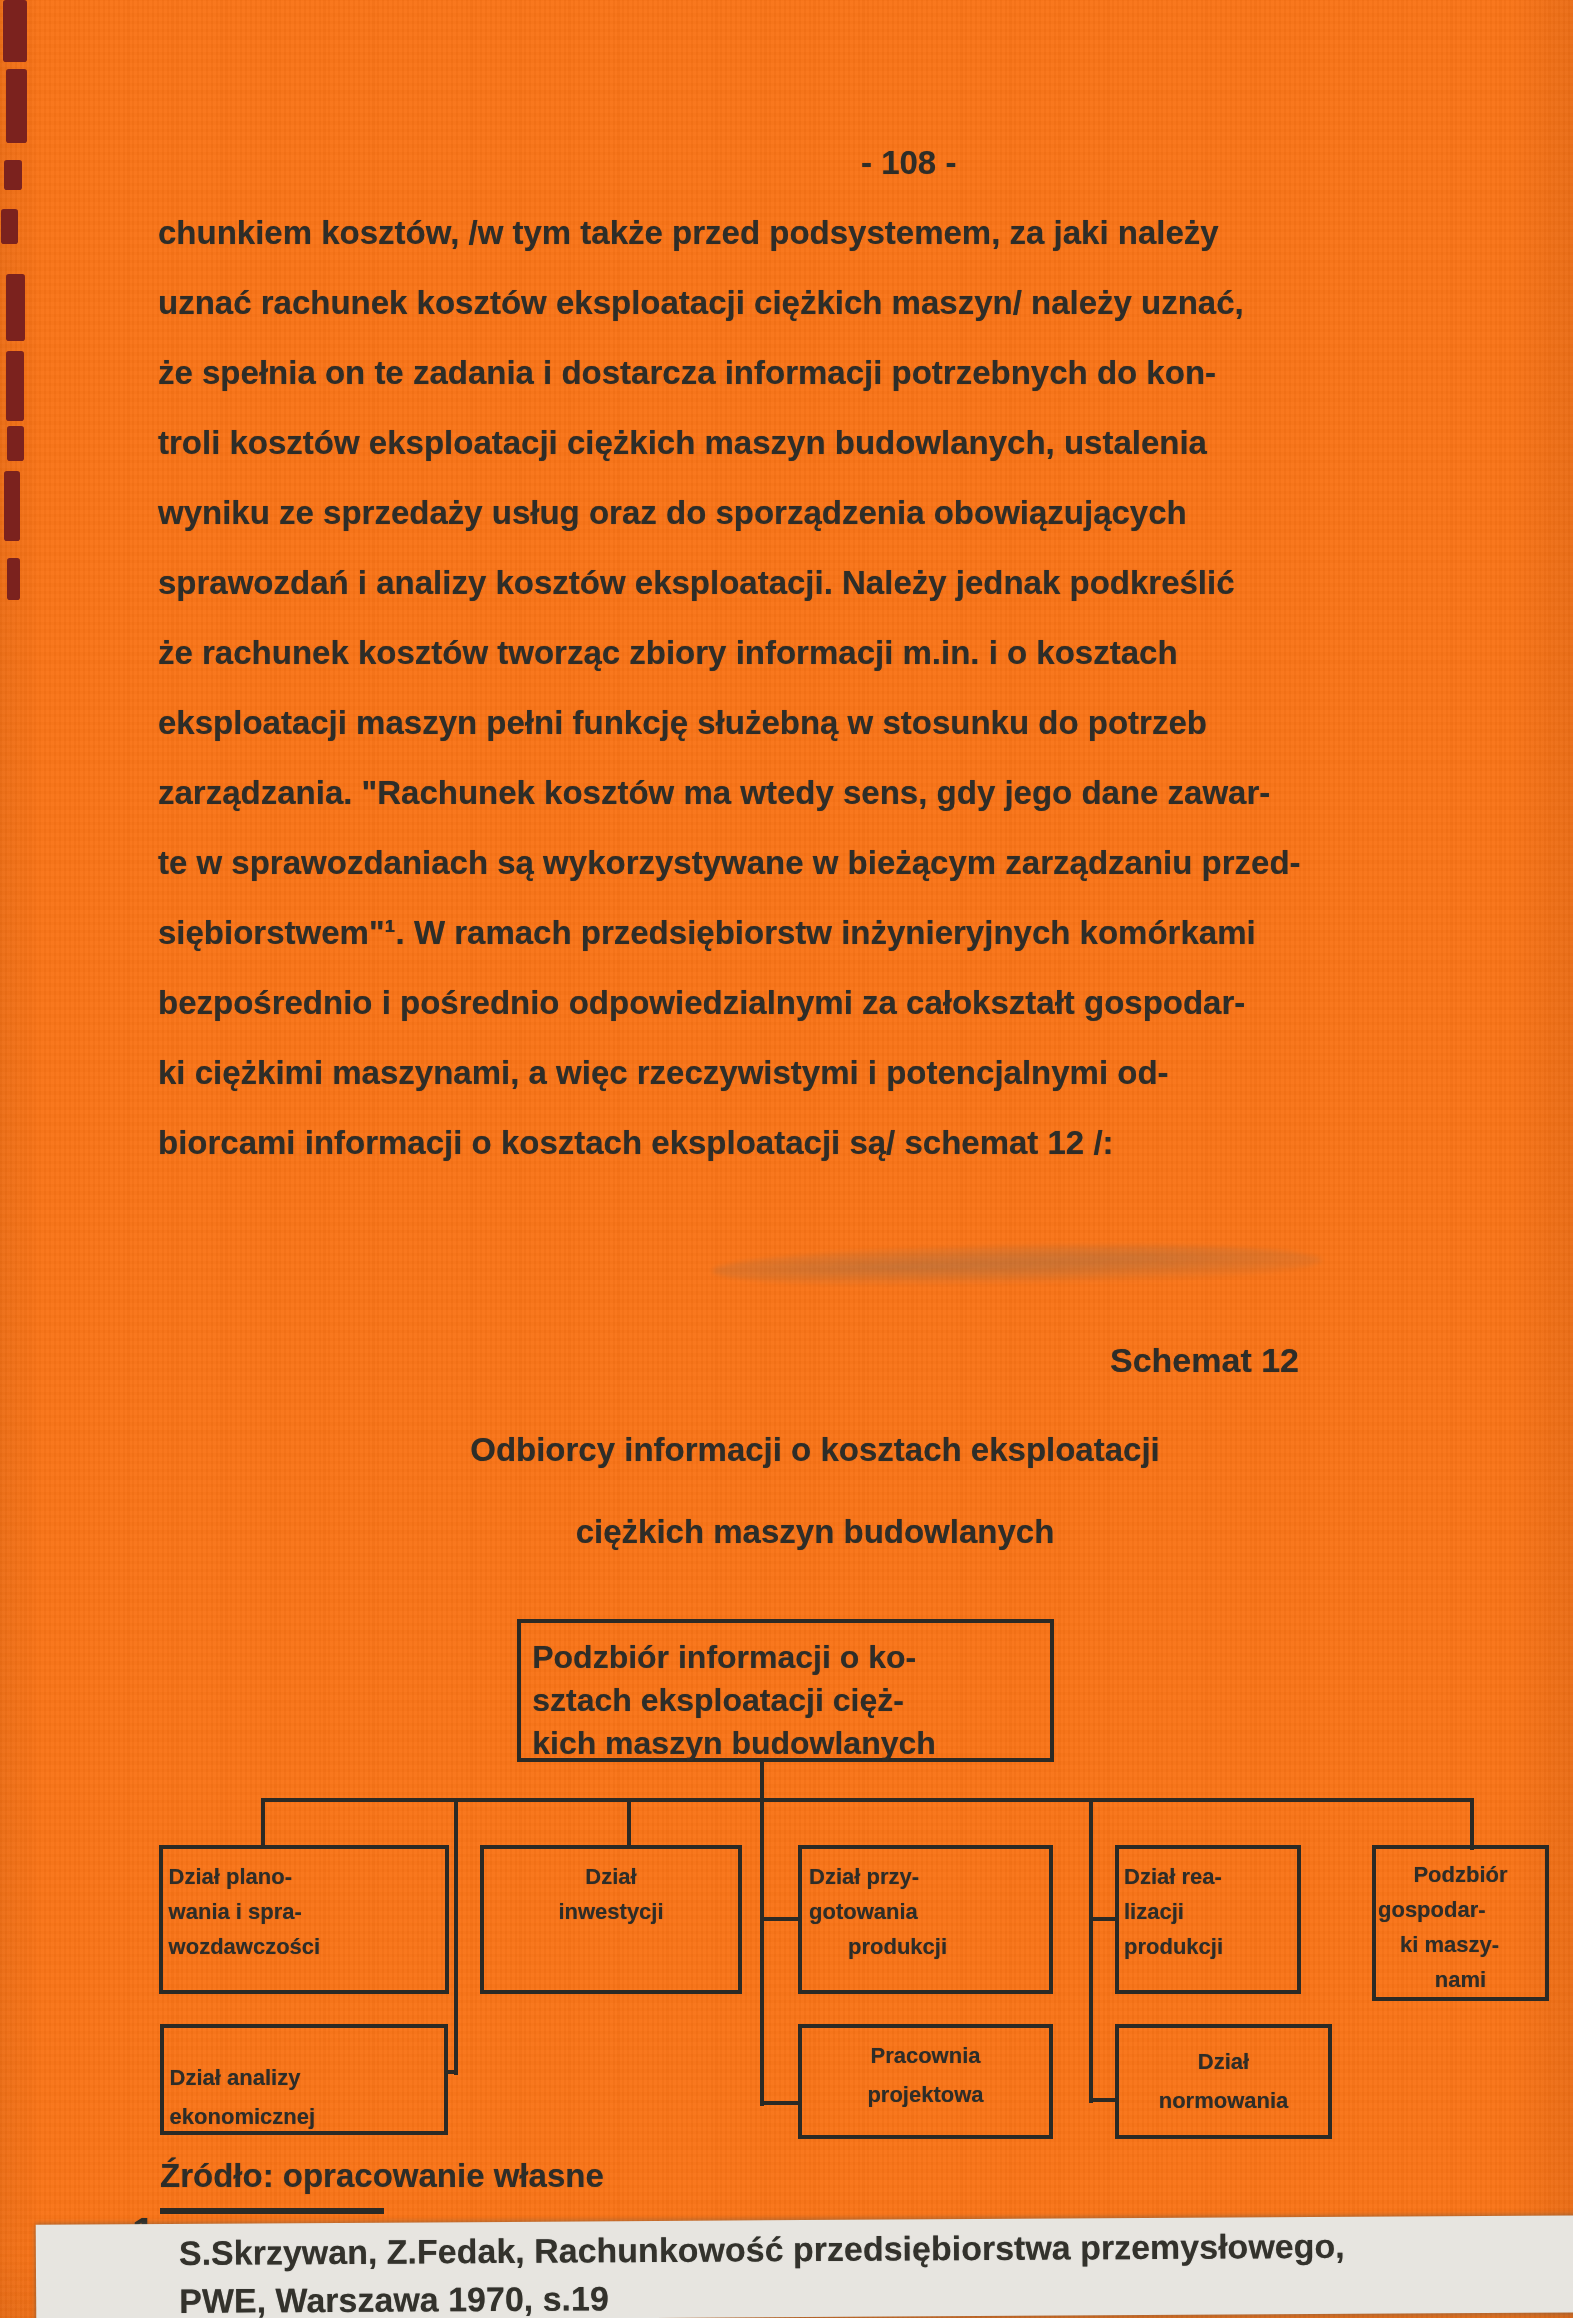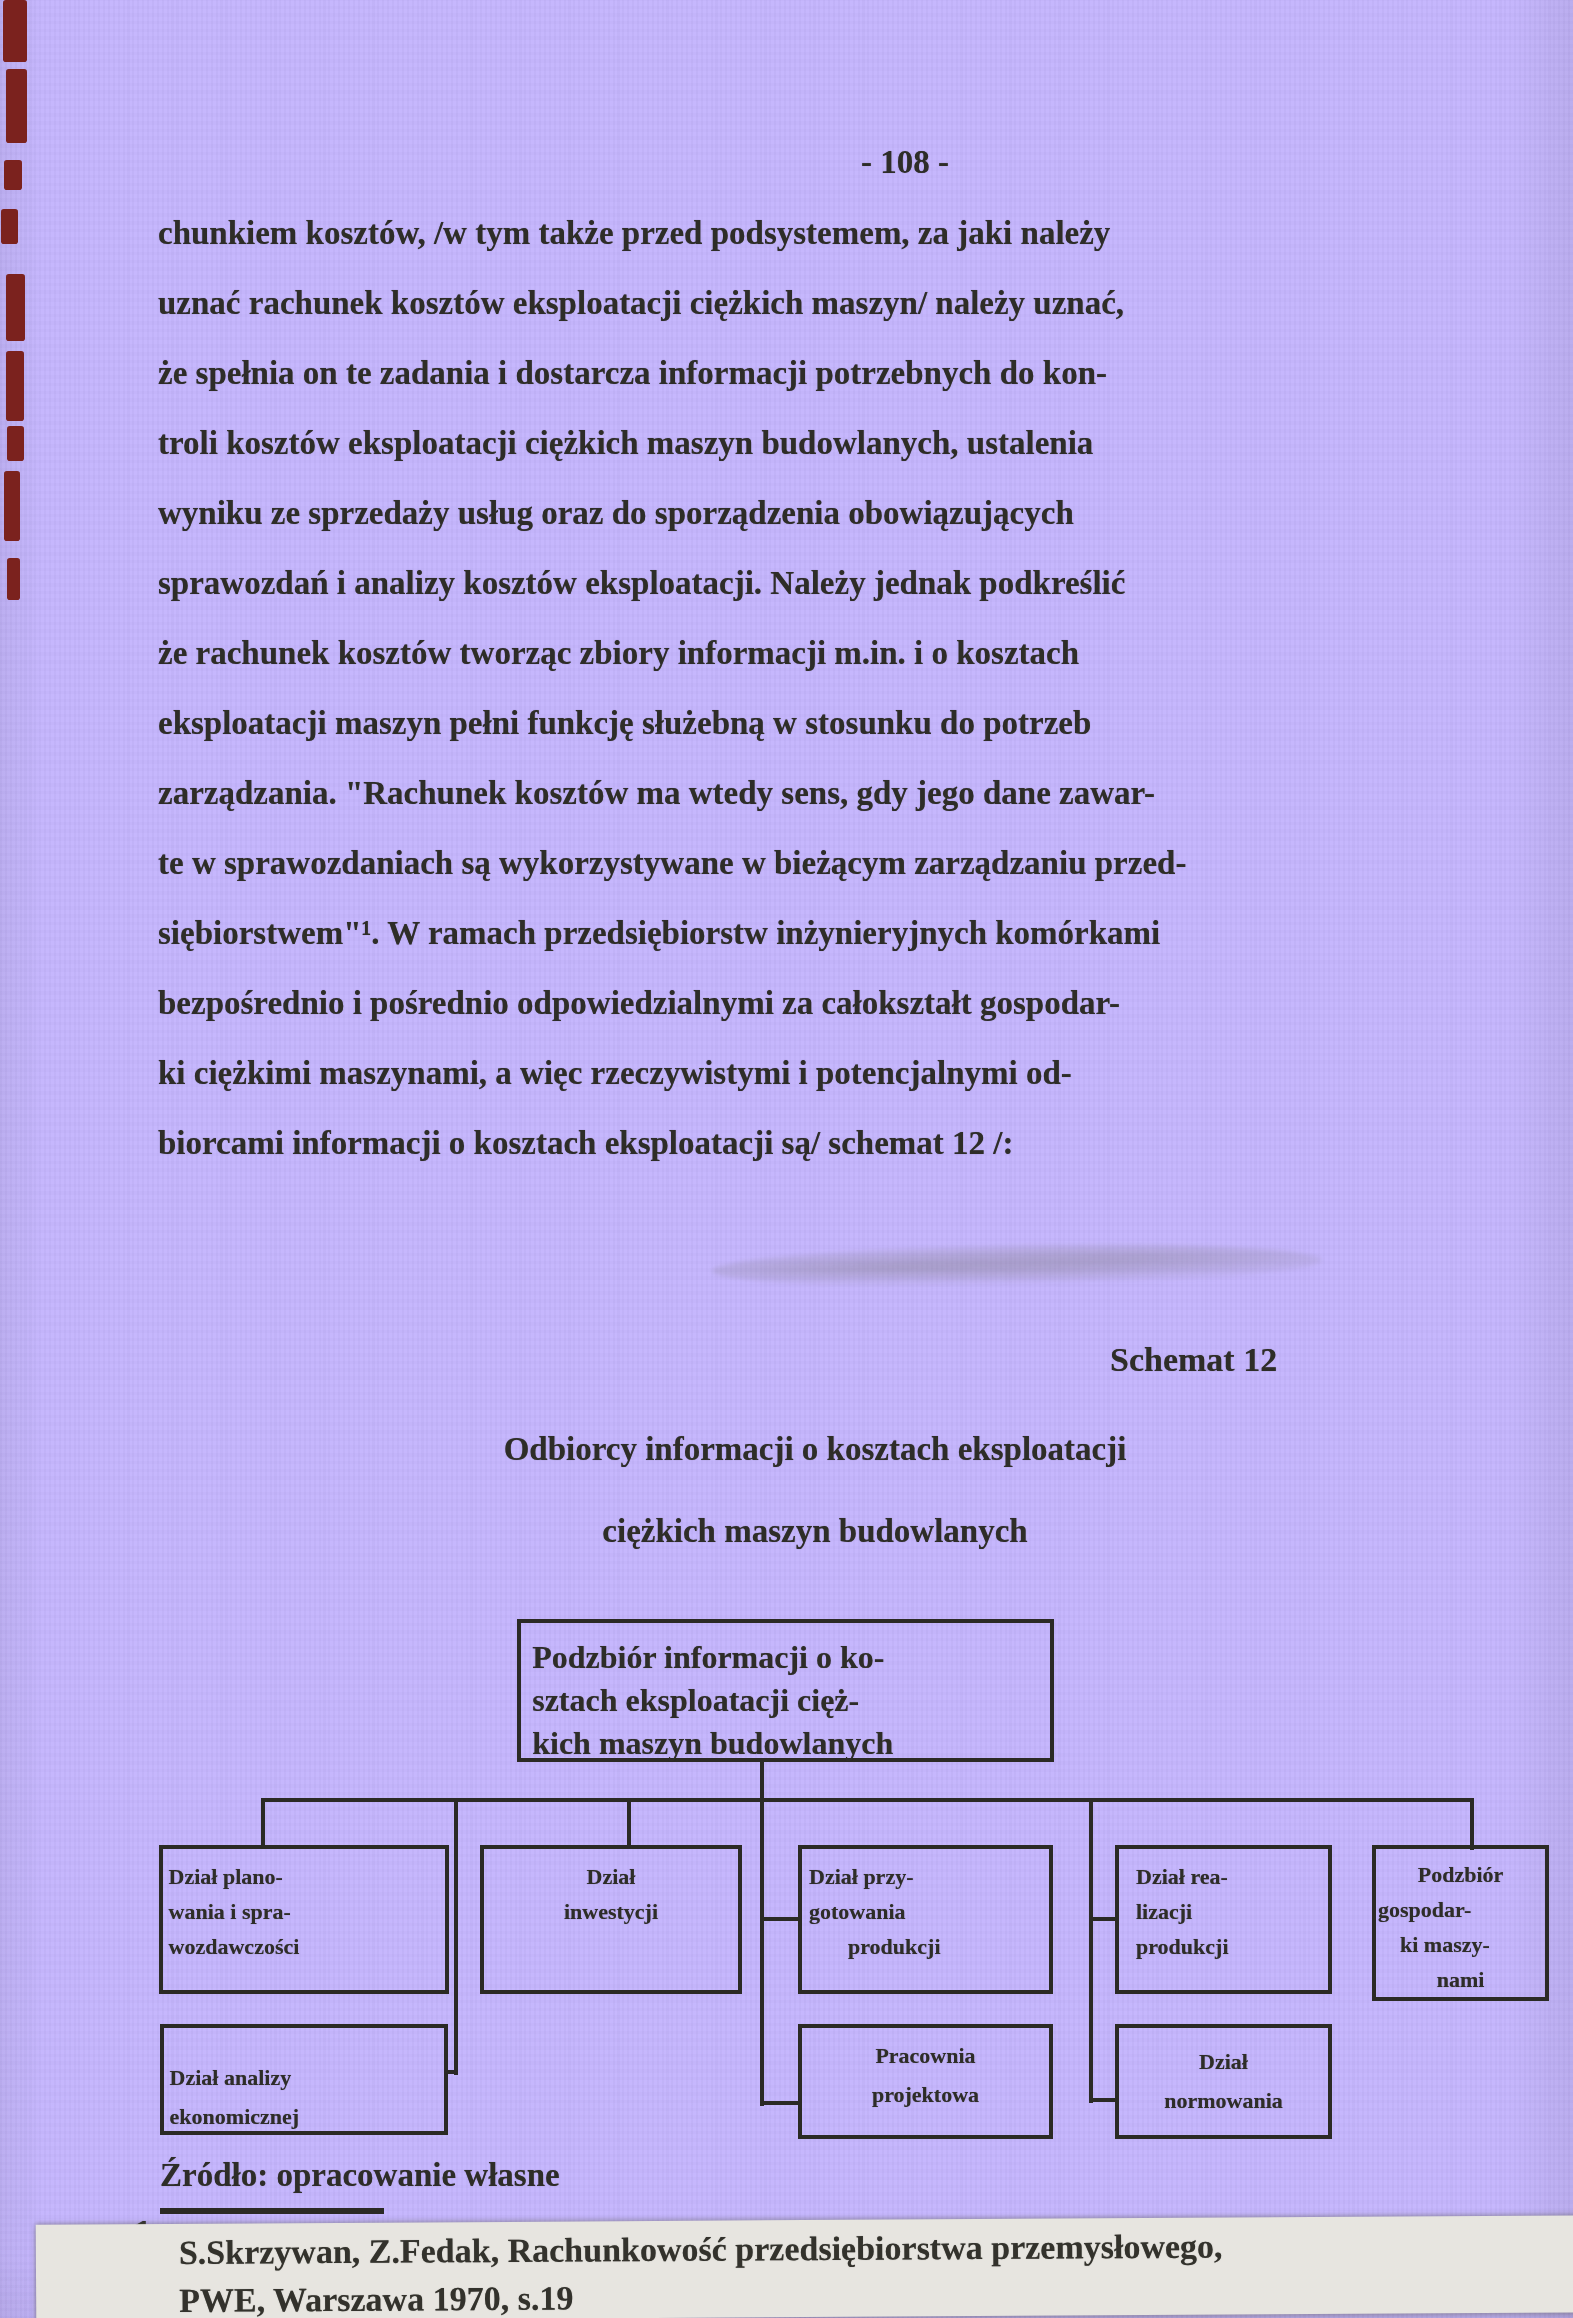--- a/index.html
+++ b/index.html
@@ -1,21 +1,21 @@
 <!DOCTYPE html>
 <html style="font-size:11.2px"><head>
 <meta charset="utf-8">
 <style>
   html,body{margin:0;padding:0;background:#888;}
   .page{
     position:relative;
     width:1574px;height:2319px;
-    background:#c4b5fd;
+    background:#f97316;
     overflow:hidden;
-    font-family:Liberation Serif, serif;
+    font-family:Liberation Sans, sans-serif;
     color:#2e2d28;
   }
   
   .page::before{
     content:"";position:absolute;inset:0;pointer-events:none;
     background:
       repeating-linear-gradient(90deg, rgba(0,0,0,.018) 0 2.1px, rgba(255,255,255,.02) 2.1px 4.9px),
       repeating-linear-gradient(0deg, rgba(0,0,0,.012) 0 3.5px, rgba(255,255,255,.015) 3.5px 7.7px),
       linear-gradient(90deg, rgba(0,0,0,.05) 0, rgba(0,0,0,0) 42px, rgba(0,0,0,0) 1508px, rgba(0,0,0,.06) 1574px),
       linear-gradient(0deg, rgba(0,0,0,.04) 0, rgba(0,0,0,0) 63px);
@@ -122,21 +122,21 @@
   </div>
   <div class="dbox alignc" style="left:480px;top:1845px;width:262px;height:149px">
     <div class="bl">Dział</div>
     <div class="bl">inwestycji</div>
   </div>
   <div class="dbox" style="left:798px;top:1845px;width:255px;height:149px;padding-left:7px">
     <div class="bl">Dział przy-</div>
     <div class="bl">gotowania</div>
     <div class="bl" style="padding-left:39px">produkcji</div>
   </div>
-  <div class="dbox" style="left:1115px;top:1845px;width:217px;height:149px;padding-left:17px">
+  <div class="dbox" style="left:1115px;top:1845px;width:186px;height:149px;padding-left:5px">
     <div class="bl">Dział rea-</div>
     <div class="bl">lizacji</div>
     <div class="bl">produkcji</div>
   </div>
   <div class="dbox" style="left:1372px;top:1845px;width:177px;height:156px;padding-top:8.4px">
     <div class="bl alignc">Podzbiór</div>
     <div class="bl" style="padding-left:2px">gospodar-</div>
     <div class="bl" style="padding-left:24px">ki maszy-</div>
     <div class="bl alignc">nami</div>
   </div>

